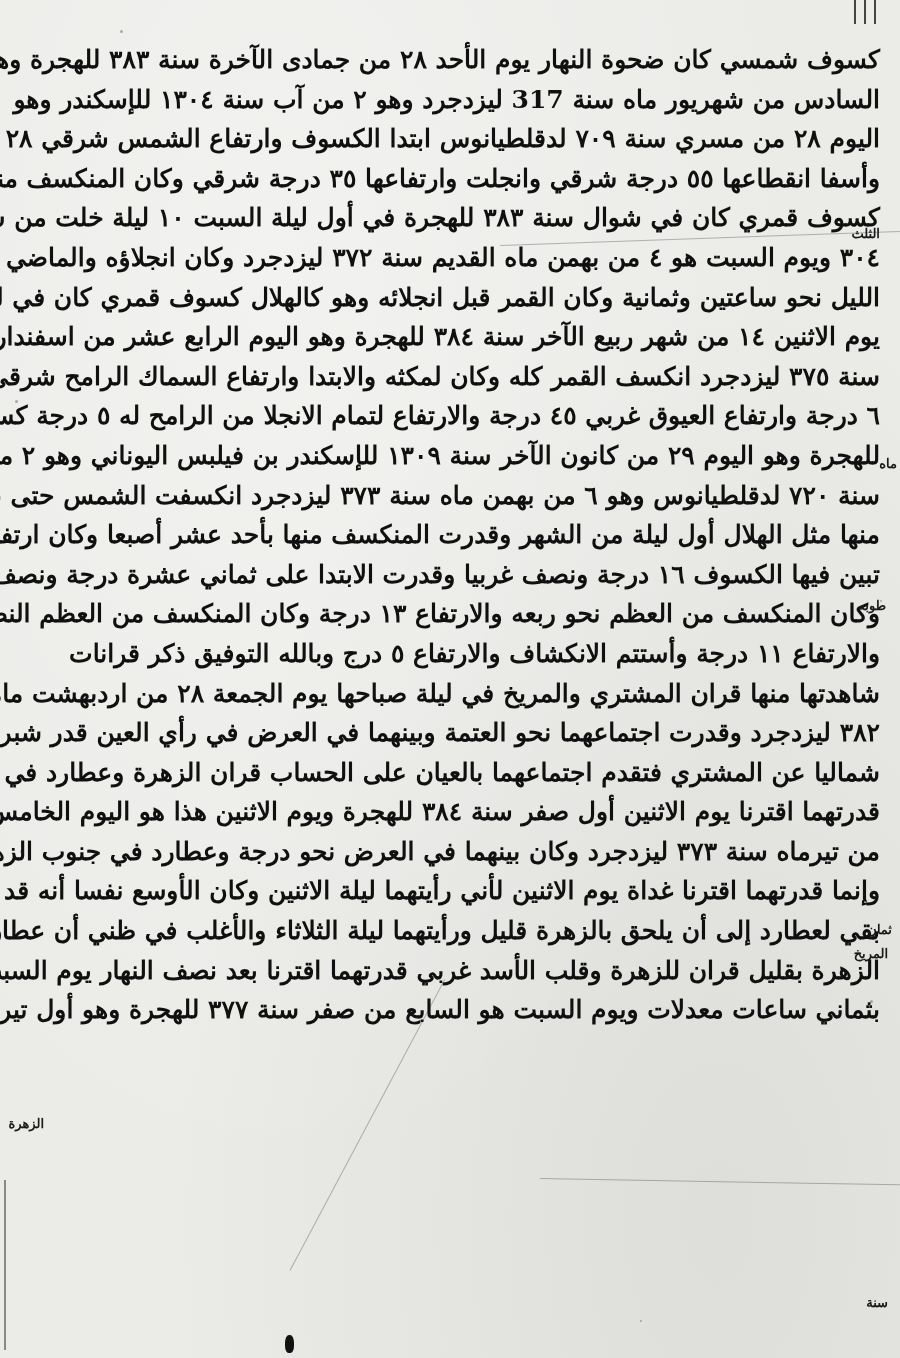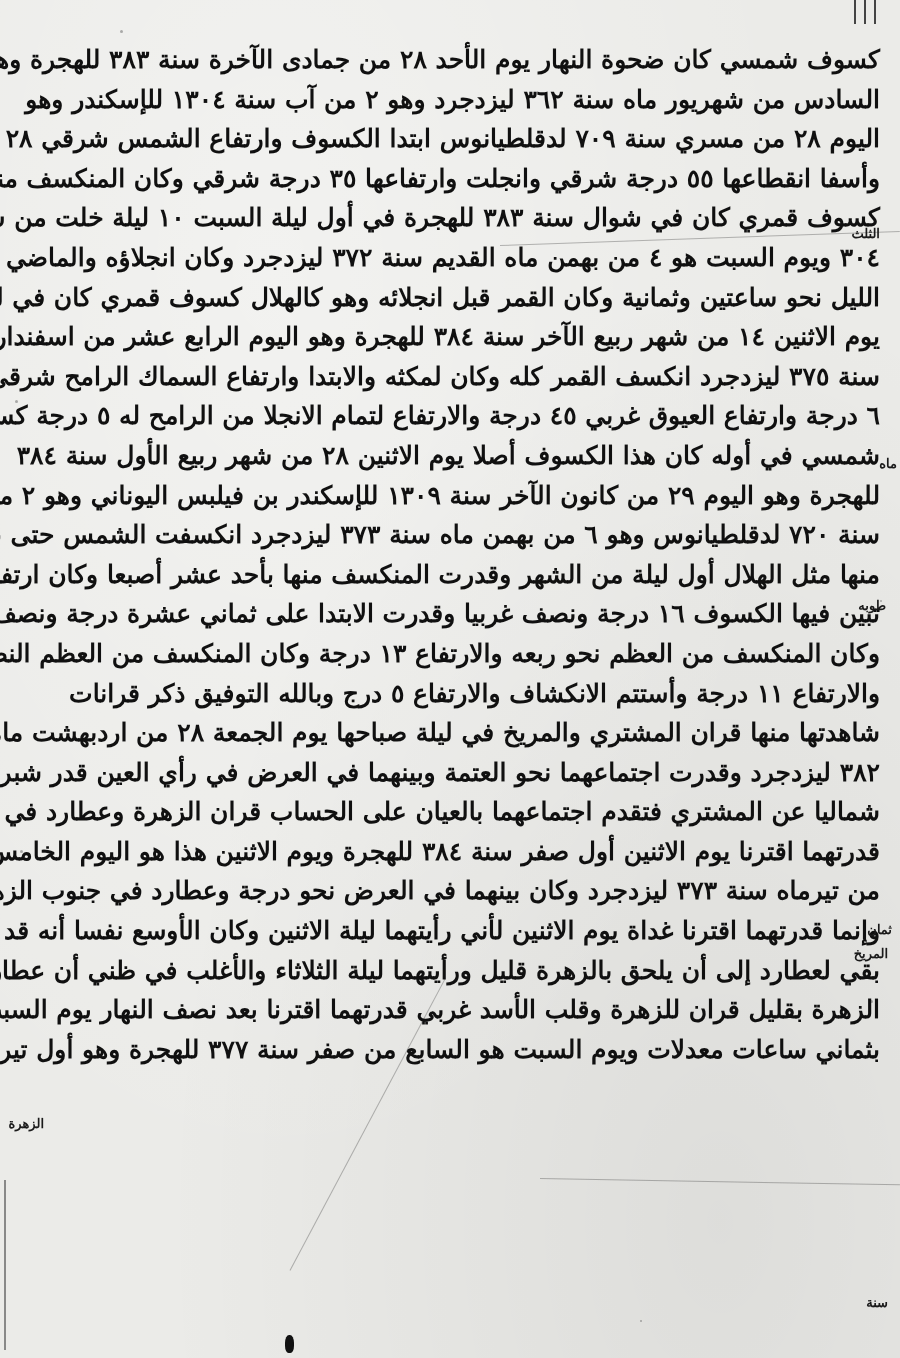--- a/index.html
+++ b/index.html
@@ -59,30 +59,29 @@
 
   <div class="speck" style="left:120px; top:30px; width:3px; height:3px;"></div>
   <div class="speck" style="left:15px; top:400px; width:3px; height:3px;"></div>
   <div class="speck" style="left:880px; top:600px; width:2px; height:2px;"></div>
   <div class="speck" style="left:20px; top:850px; width:3px; height:3px;"></div>
   <div class="speck" style="left:870px; top:1000px; width:3px; height:3px;"></div>
   <div class="speck" style="left:640px; top:1320px; width:2px; height:2px;"></div>
 
   <div class="text-block">
     <div class="line">كسوف شمسي كان ضحوة النهار يوم الأحد ٢٨ من جمادى الآخرة سنة ٣٨٣ للهجرة وهو</div>
-    <div class="line">السادس من شهريور ماه سنة ٣٦٢ ليزدجرد وهو ٢ من آب سنة ١٣٠٤ للإسكندر وهو</div>
+    <div class="line">السادس من شهريور ماه سنة 317 ليزدجرد وهو ٢ من آب سنة ١٣٠٤ للإسكندر وهو</div>
     <div class="line">اليوم ٢٨ من مسري سنة ٧٠٩ لدقلطيانوس ابتدا الكسوف وارتفاع الشمس شرقي ٢٨ درجة</div>
     <div class="line">وأسفا انقطاعها ٥٥ درجة شرقي وانجلت وارتفاعها ٣٥ درجة شرقي وكان المنكسف منها نحو الثلث</div>
     <div class="line">كسوف قمري كان في شوال سنة ٣٨٣ للهجرة في أول ليلة السبت ١٠ ليلة خلت من شوال</div>
     <div class="line">٣٠٤ ويوم السبت هو ٤ من بهمن ماه القديم سنة ٣٧٢ ليزدجرد وكان انجلاؤه والماضي من</div>
     <div class="line">الليل نحو ساعتين وثمانية وكان القمر قبل انجلائه وهو كالهلال كسوف قمري كان في ليلة صبيحتها</div>
     <div class="line">يوم الاثنين ١٤ من شهر ربيع الآخر سنة ٣٨٤ للهجرة وهو اليوم الرابع عشر من اسفندارمذ ماه</div>
     <div class="line">سنة ٣٧٥ ليزدجرد انكسف القمر كله وكان لمكثه والابتدا وارتفاع السماك الرامح شرقي</div>
     <div class="line">٦ درجة وارتفاع العيوق غربي ٤٥ درجة والارتفاع لتمام الانجلا من الرامح له ٥ درجة كسوف</div>
-    <div class="line">شمسي في أوله كان هذا الكسوف أصلا يوم الاثنين ٢٨ من شهر ربيع الأول سنة ٣٨٤</div>
     <div class="line">للهجرة وهو اليوم ٢٩ من كانون الآخر سنة ١٣٠٩ للإسكندر بن فيلبس اليوناني وهو ٢ من طوبه</div>
     <div class="line">سنة ٧٢٠ لدقلطيانوس وهو ٦ من بهمن ماه سنة ٣٧٣ ليزدجرد انكسفت الشمس حتى بقي</div>
     <div class="line">منها مثل الهلال أول ليلة من الشهر وقدرت المنكسف منها بأحد عشر أصبعا وكان ارتفاع الشمس حين</div>
     <div class="line">تبين فيها الكسوف ١٦ درجة ونصف غربيا وقدرت الابتدا على ثماني عشرة درجة ونصف</div>
     <div class="line">وكان المنكسف من العظم نحو ربعه والارتفاع ١٣ درجة وكان المنكسف من العظم النصف</div>
     <div class="line">والارتفاع ١١ درجة وأستتم الانكشاف والارتفاع ٥ درج وبالله التوفيق ذكر قرانات</div>
     <div class="line">شاهدتها منها قران المشتري والمريخ في ليلة صباحها يوم الجمعة ٢٨ من اردبهشت ماه سنة ثمان</div>
     <div class="line">٣٨٢ ليزدجرد وقدرت اجتماعهما نحو العتمة وبينهما في العرض في رأي العين قدر شبر والمريخ</div>
     <div class="line">شماليا عن المشتري فتقدم اجتماعهما بالعيان على الحساب قران الزهرة وعطارد في الرطان</div>
     <div class="line">قدرتهما اقترنا يوم الاثنين أول صفر سنة ٣٨٤ للهجرة ويوم الاثنين هذا هو اليوم الخامس</div>

